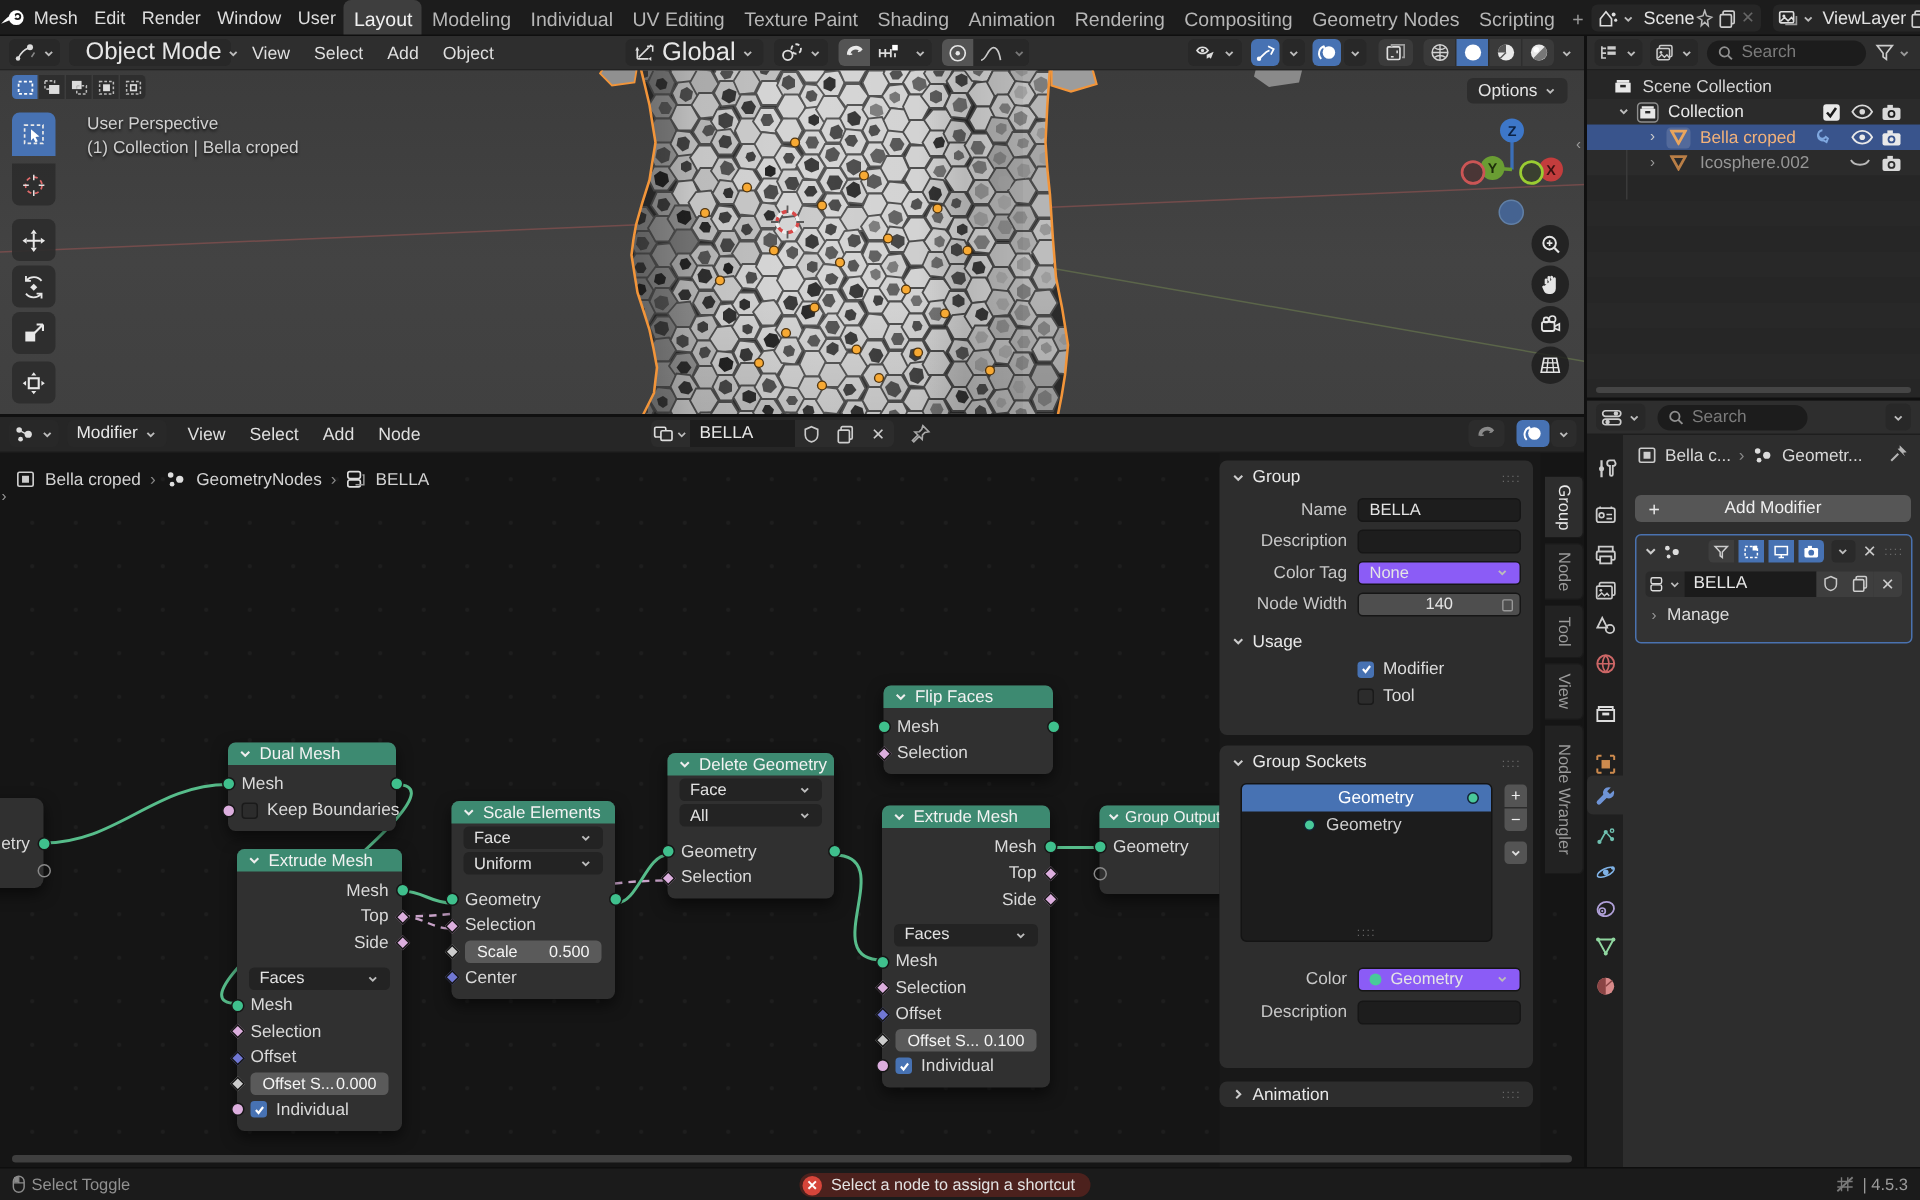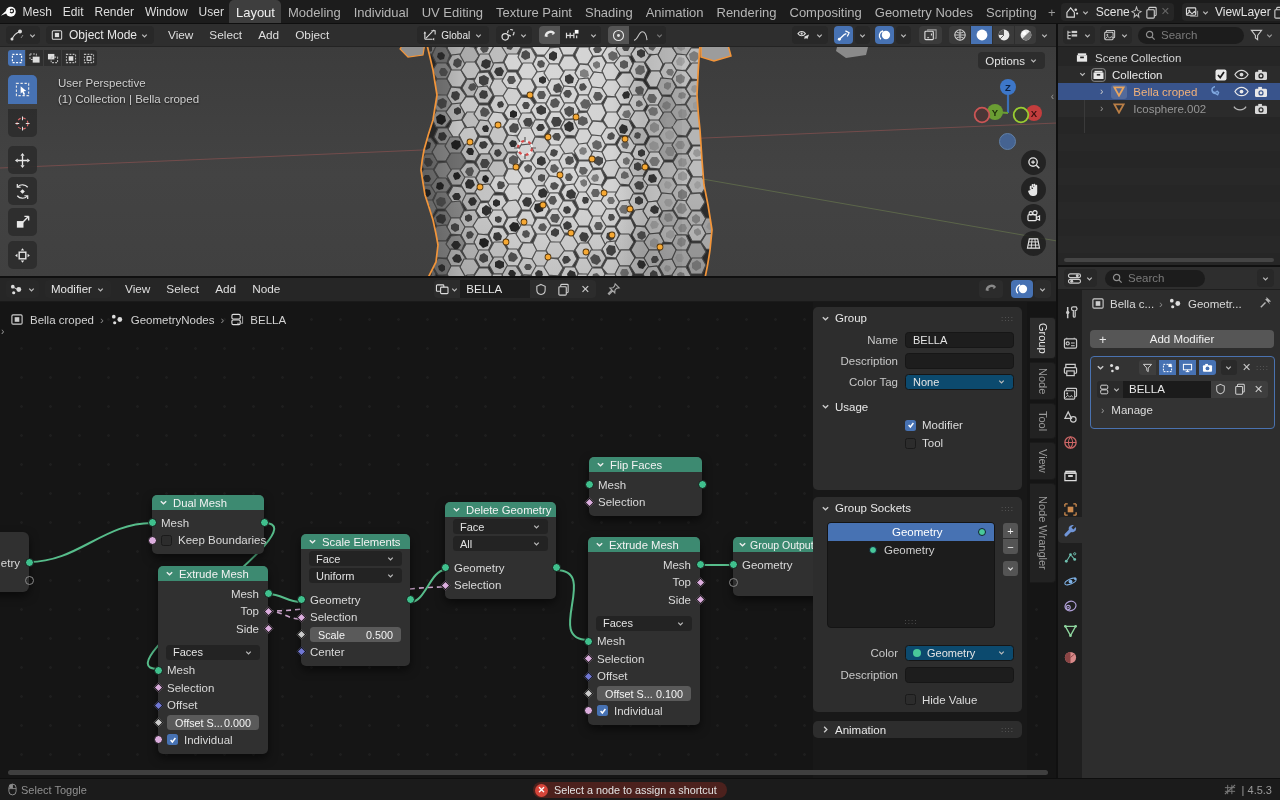--- a/index.html
+++ b/index.html
@@ -109,38 +109,38 @@
           </svg>
     <svg class="chev" viewBox="0 0 10 10">
             <path d="M2.5 4l2.5 2.5L7.5 4" stroke="#bbb" fill="none" stroke-width="1.4"></path>
           </svg>
   </div>
   <div class="pill" style="margin-left:6px;width:108px;justify-content:flex-start;padding:0 5px">
     <svg width="13" height="12" viewBox="0 0 14 13">
             <rect x="1.5" y="1.5" width="11" height="10" rx="1.2" fill="none" stroke="#ddd" stroke-width="1.2"></rect>
             <rect x="4.5" y="4" width="5" height="5" fill="#ddd"></rect>
           </svg>
-    <span style="flex:1;padding-left:3px;color:#e7e7e7;font-size:12px">Object Mode</span>
+    <span style="flex:1;padding-left:3px;color:#e7e7e7;font-size:16px">Object Mode</span>
     <svg class="chev" viewBox="0 0 10 10">
             <path d="M2.5 4l2.5 2.5L7.5 4" stroke="#bbb" fill="none" stroke-width="1.4"></path>
           </svg>
   </div>
   <div class="menu" style="margin-left:6px">View</div>
         <div class="menu">Select</div>
         <div class="menu">Add</div>
         <div class="menu">Object</div>
   <div style="width:80px"></div>
   <div class="pill" style="padding:0 6px;gap:4px">
     <svg width="14" height="14" viewBox="0 0 15 15">
             <path d="M2 12V4m0 8h8" stroke="#ddd" fill="none" stroke-width="1.2"></path>
             <path d="M2 4l-1.5 2h3Z M10 12l2-1.5v3Z" fill="#ddd"></path>
             <path d="M3 11l7-7" stroke="#ddd" stroke-width="1.1"></path>
             <path d="M10 4l2-2m-3 1h4v4" fill="none" stroke="#ddd" stroke-width="1.1"></path>
           </svg>
-    <span style="color:#e7e7e7;font-size:10px">Global</span>
+    <span style="color:#e7e7e7;font-size:17px">Global</span>
     <svg class="chev" viewBox="0 0 10 10">
             <path d="M2.5 4l2.5 2.5L7.5 4" stroke="#bbb" fill="none" stroke-width="1.4"></path>
           </svg>
   </div>
   <div class="pill" style="margin-left:7px;padding:0 4px">
     <svg width="16" height="14" viewBox="0 0 17 15">
             <circle cx="5.5" cy="9.5" r="3.4" fill="none" stroke="#ddd" stroke-width="1.3"></circle>
             <circle cx="11.5" cy="5" r="3.4" fill="none" stroke="#ddd" stroke-width="1.3" stroke-dasharray="3 2"></circle>
           </svg>
     <svg class="chev" viewBox="0 0 10 10">
@@ -994,21 +994,21 @@
 .ndrop{margin:2px 8px;height:15px;background:#232323;border-radius:3.5px;display:flex;align-items:center;padding:0 7px;color:#e2e2e2;font-size:11px}
 .nval{margin:1px 8px;height:15px;background:#5a5a5a;border-radius:3.5px;display:flex;align-items:center;padding:0 8px;color:#f4f4f4;font-size:10.8px}
 .ncheck{width:11px;height:11px;border-radius:2.5px;background:#4772b3;display:flex;align-items:center;justify-content:center;margin-right:6px;flex:0 0 auto}
 .ncheck.off{background:#2c2c2c;border:1px solid #1a1a1a}
 .nchev{width:9px;height:9px;flex:0 0 auto}
 .npanel{position:absolute;background:#2d2d2d;border-radius:5px;left:813px;width:209px}
 .phead{height:22px;display:flex;align-items:center;padding:0 8px;gap:5px;color:#e8e8e8;font-size:11.5px}
 .prow{display:flex;align-items:center;height:21px;padding-right:8px}
 .plab{width:92px;text-align:right;padding-right:7px;color:#c8c8c8;font-size:11.5px;flex:0 0 auto}
 .pfield{flex:1;height:16px;background:#1d1d1d;border-radius:3.5px;display:flex;align-items:center;padding:0 7px;color:#e5e5e5;font-size:11px;border:1px solid #161616}
-.pdrop{flex:1;height:16px;background:#0c4a6e;border-radius:3.5px;display:flex;align-items:center;padding:0 7px;color:#e5e5e5;font-size:11px;border:1px solid #161616}
+.pdrop{flex:1;height:16px;background:#8b5cf6;border-radius:3.5px;display:flex;align-items:center;padding:0 7px;color:#e5e5e5;font-size:11px;border:1px solid #161616}
 .grip{margin-left:auto;color:#6b6b6b;font-size:8px;letter-spacing:1px}
 .vtab{position:absolute;left:1030px;width:26px;background:#222;color:#9b9b9b;font-size:11px;border-radius:0 4px 4px 0;display:flex;align-items:center;justify-content:center;writing-mode:vertical-rl;border:1px solid #1a1a1a;border-left:none}
 .vtab.act{background:#2d2d2d;color:#e8e8e8}
 </style>
 <div class="abs" id="ned">
 <div class="abs" id="nedhead">
   <div class="pill" style="margin-left:6px;padding:0 3px">
     <svg width="15" height="13" viewBox="0 0 16 14">
             <circle cx="4" cy="4" r="2" fill="#ddd"></circle>
             <circle cx="10.5" cy="7" r="2.6" fill="#ddd"></circle>
@@ -1258,20 +1258,26 @@
             <div class="pfield"></div>
           </div>
     <div class="prow">
             <div class="plab">Color Tag</div>
             <div class="pdrop">None<span style="margin-left:auto">
                 <svg class="nchev" viewBox="0 0 10 10">
                   <path d="M2.5 4l2.5 2.5L7.5 4" stroke="#bbb" fill="none" stroke-width="1.4"></path>
                 </svg>
               </span></div>
           </div>
+    <div class="prow">
+            <div class="plab">Node Width</div>
+            <div class="pdrop" style="background:#4e4e4e;justify-content:center;position:relative">140<svg width="9" height="10" viewBox="0 0 10 11" style="position:absolute;right:3px;top:3px">
+                <rect x="1" y="1" width="7" height="8" rx="1" fill="none" stroke="#999" stroke-width="1"></rect>
+              </svg></div>
+          </div>
     <div class="phead" style="height:19px;margin-top:5px"><svg class="nchev" viewBox="0 0 10 10">
               <path d="M2 3.5l3 3l3-3" stroke="#ccc" fill="none" stroke-width="1.5"></path>
             </svg>Usage</div>
     <div class="prow" style="height:18px">
             <div class="plab"></div>
             <span class="ncheck">
               <svg width="8" height="8" viewBox="0 0 10 10">
                 <path d="M2 5l2.2 2.5L8 2.5" stroke="#fff" fill="none" stroke-width="1.8"></path>
               </svg>
             </span>
@@ -1307,25 +1313,20 @@
             <div class="plab">Color</div>
             <div class="pdrop"><span style="width:8px;height:8px;border-radius:50%;background:#49c99a;margin-right:6px"></span>Geometry<span style="margin-left:auto">
                 <svg class="nchev" viewBox="0 0 10 10">
                   <path d="M2.5 4l2.5 2.5L7.5 4" stroke="#bbb" fill="none" stroke-width="1.4"></path>
                 </svg>
               </span></div>
           </div>
     <div class="prow" style="position:absolute;left:0;right:0;top:167px">
             <div class="plab">Description</div>
             <div class="pfield"></div>
-          </div>
-    <div class="prow" style="position:absolute;left:0;right:0;top:192px">
-            <div class="plab"></div>
-            <span class="ncheck off"></span>
-            <span style="font-size:11.5px;color:#dcdcdc">Hide Value</span>
           </div>
   </div>
 
   <div class="npanel" style="top:419px;height:17px">
     <div class="phead" style="height:17px"><svg class="nchev" viewBox="0 0 10 10" style="transform:rotate(-90deg)">
               <path d="M2 3.5l3 3l3-3" stroke="#ccc" fill="none" stroke-width="1.5"></path>
             </svg>Animation<span class="grip">::::</span></div>
   </div>
 
   <div class="vtab act" style="top:15px;height:42px">Group</div>

